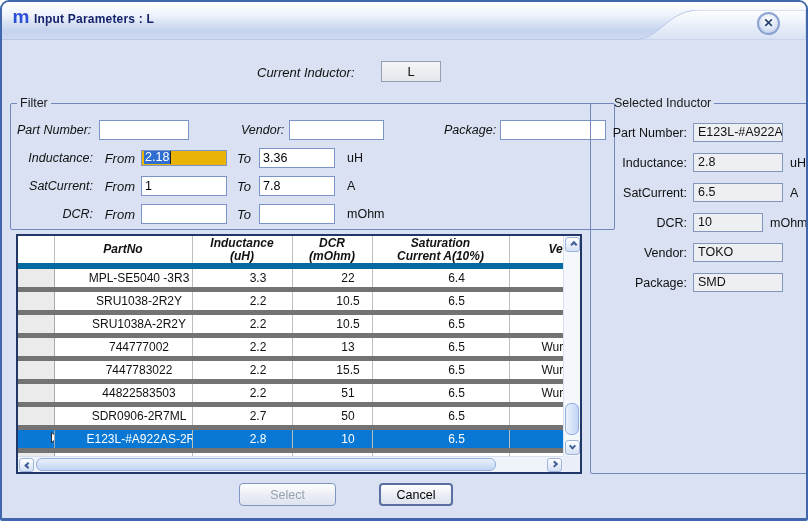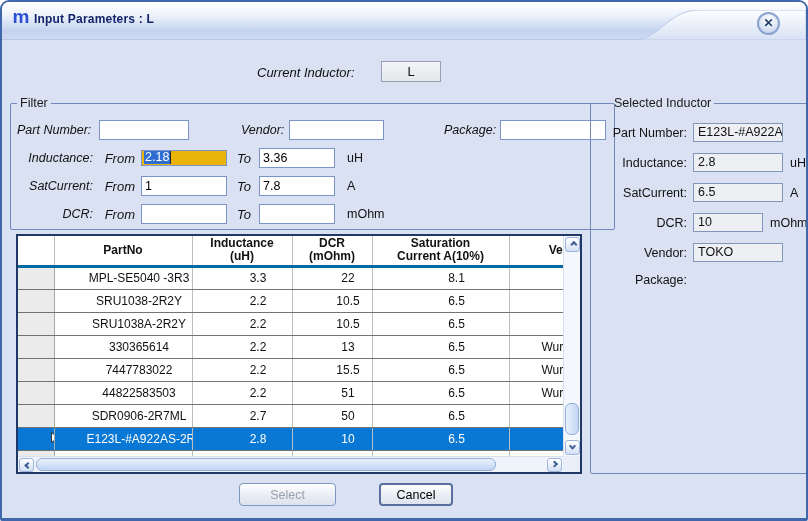--- a/index.html
+++ b/index.html
@@ -72,22 +72,22 @@
   .selhl { background:#2e6ed0; color:#fff; font-size:12.5px; padding:0 1px; }
   .caret { display:inline-block; width:0; height:14px; border-left:1px solid #222; }
   
   #table-wrap {
     position:absolute; left:14px; top:232px; width:566px; height:240px;
     border:2px solid #1f3868; background:#fff;
   }
   #tbl-viewport { position:absolute; left:0; top:0; right:17px; bottom:16px; overflow:hidden; background:#fff; }
   table { border-collapse:collapse; table-layout:fixed; width:611px; }
   th, td { border-right:1px solid #bdbdbd; font-size:12px; text-align:center; overflow:hidden; white-space:nowrap; }
-  th { height:30px; font-weight:bold; border-bottom:3px solid #0369a1; background:#fff; line-height:13px; vertical-align:middle; }
-  td { height:23px; border-bottom:1px solid #737373; background:#fff;padding-left:32px; }
+  th { height:30px; font-weight:bold; border-bottom:6px solid #0369a1; background:#fff; line-height:13px; vertical-align:middle;font-style:italic; }
+  td { height:23px; border-bottom:5px solid #737373; background:#fff;padding-left:32px; }
   td.selcol { background:#ebebeb; border-right:1px solid #a8a8a8; }
   tr.selected td { background:#0878d4; color:#fff; }
   tr.selected td.selcol { background:#0878d4; }
   tr.partial td { height:20px; }
   
   .sb-btn {
     position:absolute; background:linear-gradient(#ffffff,#d4e0f5);
     border:1px solid #9fb4da; border-radius:3px;
     display:flex; align-items:center; justify-content:center; cursor:pointer;
   }
@@ -227,42 +227,42 @@
               </th>
             <th>Vendor</th>
           </tr>
         </thead>
         <tbody>
           <tr>
             <td class="selcol"></td>
             <td>MPL-SE5040 -3R3</td>
               <td>3.3</td>
             <td>22</td>
-              <td>8.1</td>
+              <td>6.4</td>
             <td></td>
           </tr>
           <tr>
             <td class="selcol"></td>
             <td>SRU1038-2R2Y</td>
               <td>2.2</td>
             <td>10.5</td>
               <td>6.5</td>
             <td>Bourns</td>
           </tr>
           <tr>
             <td class="selcol"></td>
             <td>SRU1038A-2R2Y</td>
               <td>2.2</td>
             <td>10.5</td>
               <td>6.5</td>
             <td>Bourns</td>
           </tr>
           <tr>
             <td class="selcol"></td>
-            <td>330365614</td>
+            <td>744777002</td>
               <td>2.2</td>
             <td>13</td>
               <td>6.5</td>
             <td>Wurth Elektronik</td>
           </tr>
           <tr>
             <td class="selcol"></td>
             <td>7447783022</td>
               <td>2.2</td>
             <td>15.5</td>
@@ -351,19 +351,20 @@
       <span class="s-label">DCR:</span>
       <div class="s-box narrow">10</div>
       <span class="s-unit">mOhm</span>
     </div>
     <div class="s-row">
       <span class="s-label">Vendor:</span>
       <div class="s-box">TOKO</div>
     </div>
     <div class="s-row">
       <span class="s-label">Package:</span>
+      <div class="s-box">SMD</div>
     </div>
   </fieldset>
 
   <button id="select-btn" class="btn" disabled="">Select</button>
   <button id="cancel-btn" class="btn">Cancel</button>
 
 </div>
 
 </body></html>

